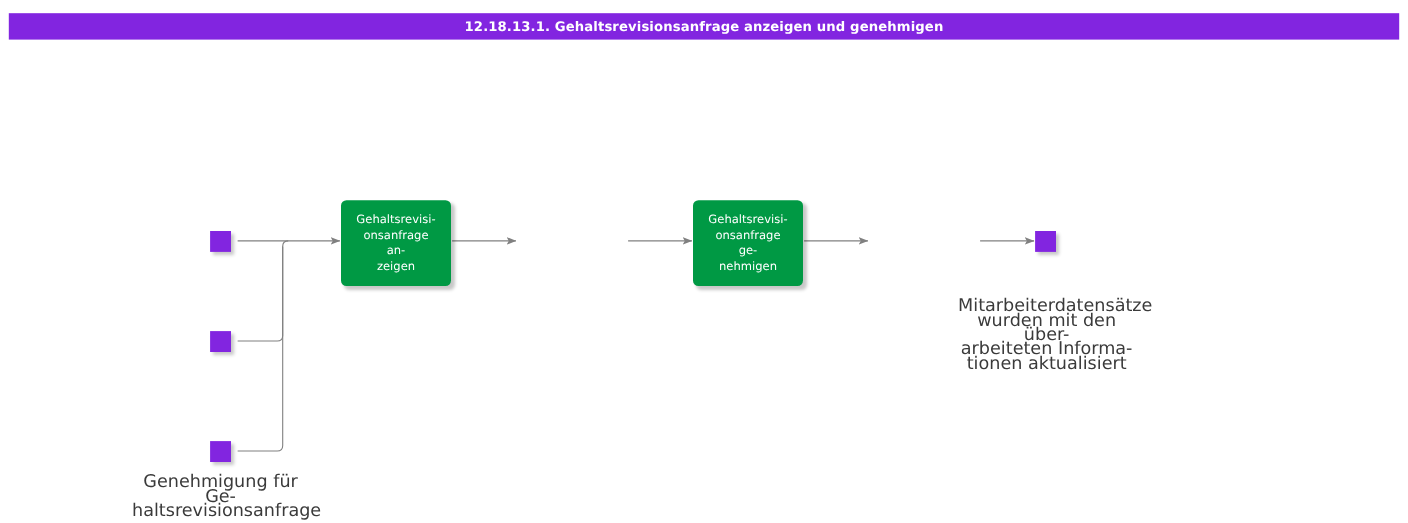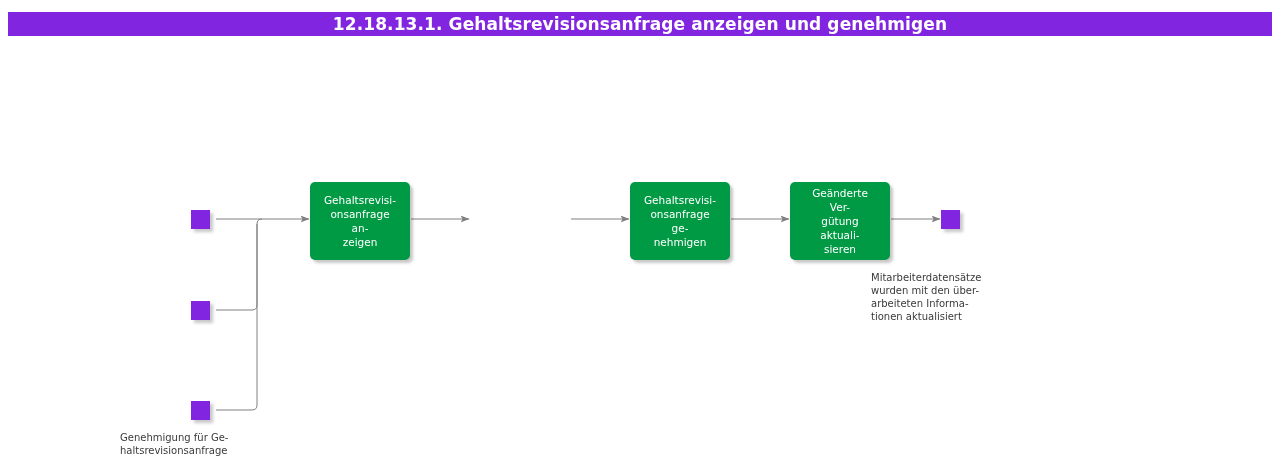--- a/index.html
+++ b/index.html
@@ -24,21 +24,21 @@
     height: 24px;
     background: #8225e0;
     display: flex;
     align-items: center;
     justify-content: center;
     box-sizing: border-box;
   }
   #title-bar .title-text {
     color: #ffffff;
     font-family: "DejaVu Sans", sans-serif;
-    font-size: 17px;
+    font-size: 12px;
     font-weight: bold;
     letter-spacing: 0.1px;
     white-space: nowrap;
   }
 
   
   #diagram {
     position: absolute;
     left: 0;
     top: 0;
@@ -84,23 +84,23 @@
     height: 19px;
     background: #8225e0;
     box-shadow: 3px 3px 3px rgba(0,0,0,0.22);
   }
 
   
   .node-label {
     position: absolute;
     color: #3a3a3a;
     font-family: "DejaVu Sans", sans-serif;
-    font-size: 10px;
+    font-size: 16px;
     line-height: 13px;
-    text-align: left;
+    text-align: center;
     white-space: pre-line;
   }
 </style>
 </head>
 <body>
 
 <div id="title-bar">
   <span class="title-text">12.18.13.1. Gehaltsrevisionsanfrage anzeigen und genehmigen</span>
 </div>
 
@@ -142,25 +142,20 @@
 zeigen</span>
   </div>
 
 
   <div class="activity" style="left:630px; top:182px;">
     <span class="activity-label">Gehaltsrevisi-
 onsanfrage ge-
 nehmigen</span>
   </div>
 
-  <div class="activity" style="left:790px; top:182px;">
-    <span class="activity-label">Geänderte Ver-
-gütung aktuali-
-sieren</span>
-  </div>
 
   <div class="event-node" style="left:941px; top:210px;"></div>
   <div class="node-label" style="left:871px; top:271px; width:161px;">Mitarbeiterdatensätze
 wurden mit den über-
 arbeiteten Informa-
 tionen aktualisiert</div>
 
 </div>
 
 </body></html>

